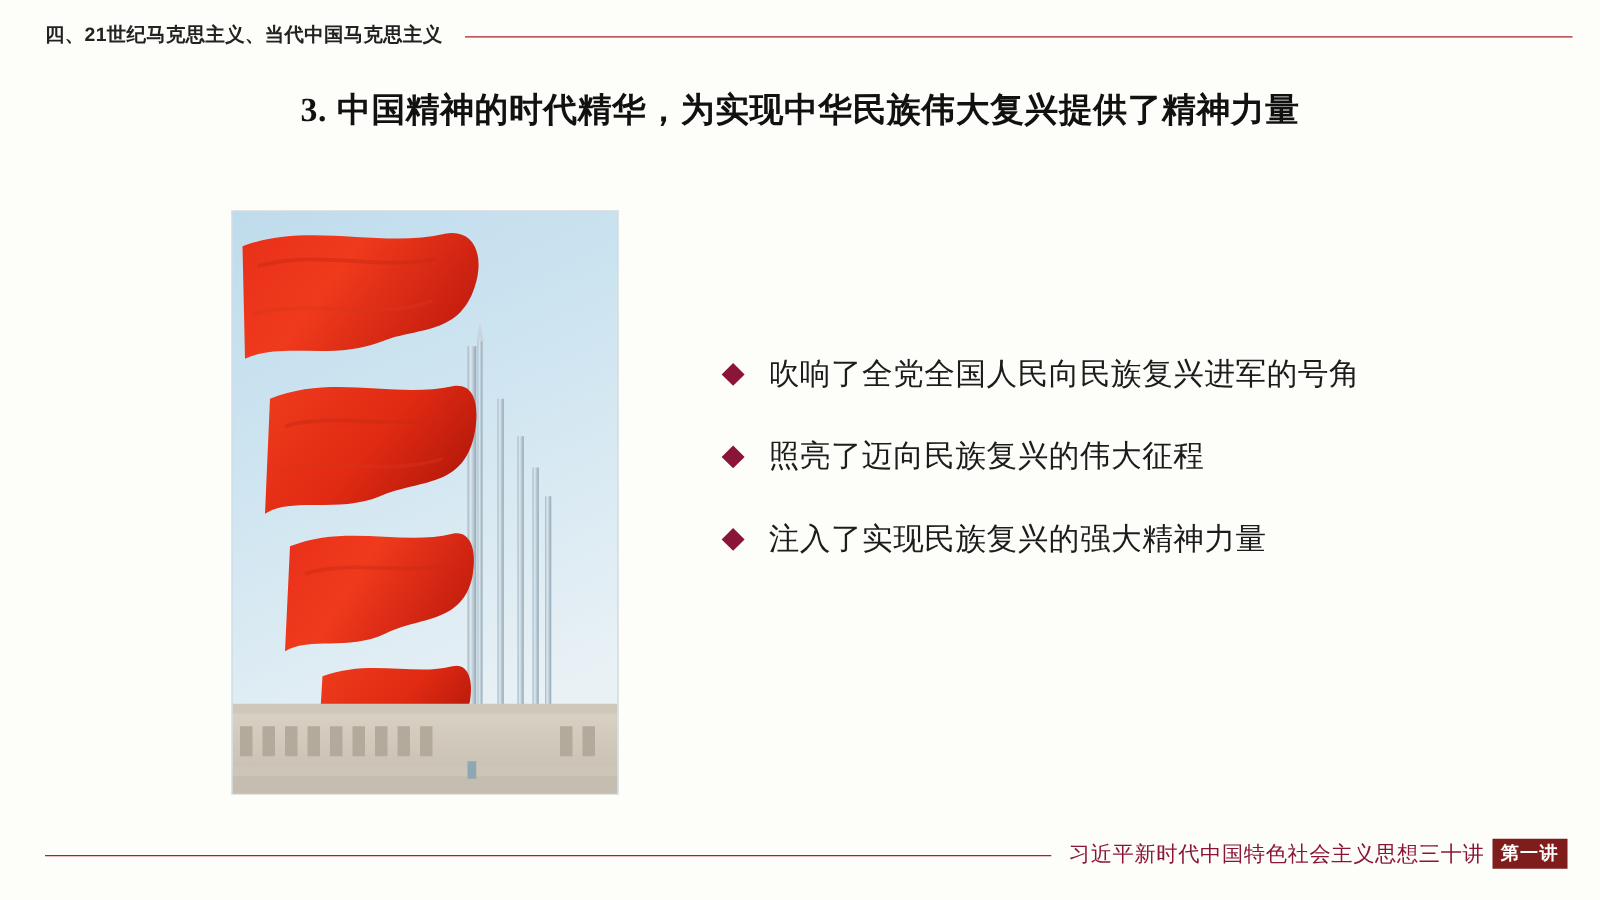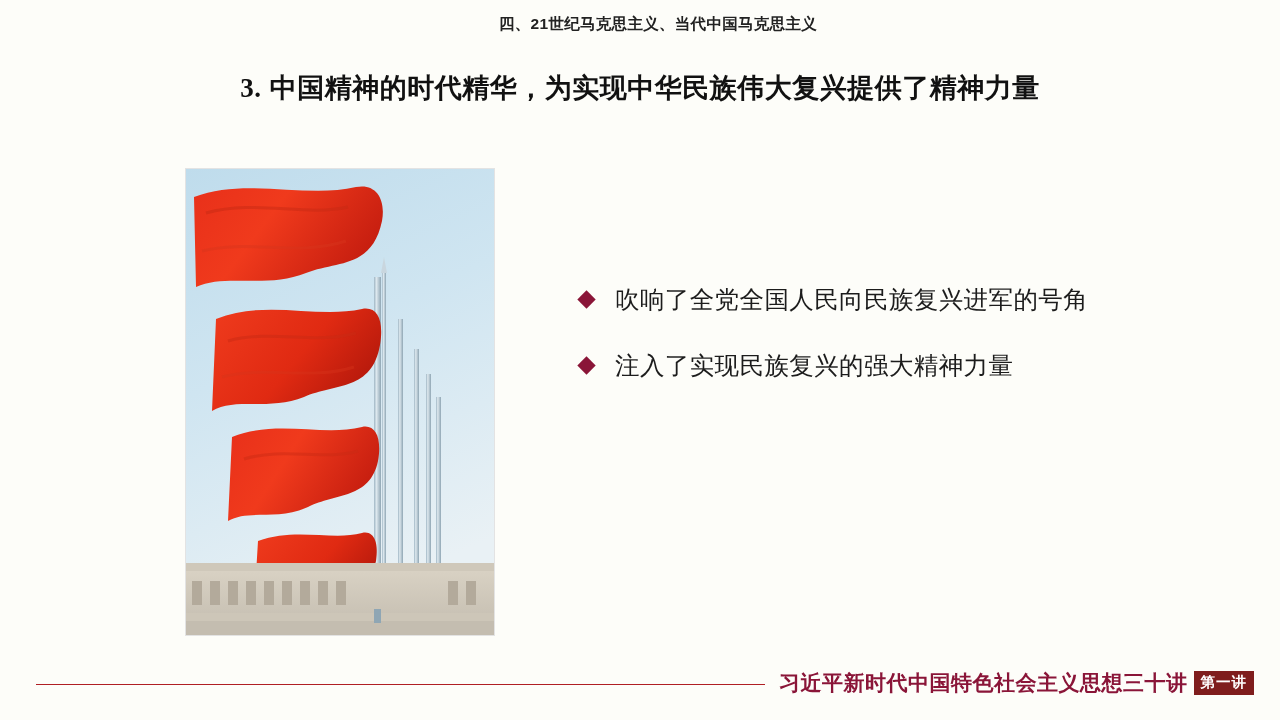--- a/index.html
+++ b/index.html
@@ -23,21 +23,20 @@
 
   
   .header {
     position: absolute;
     top: 14px;
     left: 0;
     width: 1280px;
     height: 28px;
     display: flex;
     align-items: center;
-    flex-direction: column;
   }
   .header-text {
     margin-left: 36px;
     font-size: 15.5px;
     font-weight: bold;
     color: #222222;
     letter-spacing: 0.3px;
     white-space: nowrap;
   }
   .header-rule {
@@ -124,22 +123,22 @@
   }
   .footer-rule {
     flex: 1;
     height: 0;
     border-top: 1.6px solid #b01f24;
     margin-left: 36px;
     margin-right: 14px;
     margin-top: 2px;
   }
   .footer-text {
-    font-size: 21px;
-    font-weight: bold;
+    font-size: 17px;
+    font-weight: normal;
     color: #8a1538;
     letter-spacing: 0.5px;
     white-space: nowrap;
   }
   .footer-badge {
     margin-left: 6px;
     margin-right: 26px;
     background: #7f1d1d;
     color: #ffffff;
     font-size: 14.5px;
@@ -239,20 +238,24 @@
     </svg>
   </div>
 
   <div class="bullets">
     <div class="bullet-row">
       <span class="diamond"></span>
       <span class="bullet-text">吹响了全党全国人民向民族复兴进军的号角</span>
     </div>
     <div class="bullet-row">
       <span class="diamond"></span>
+      <span class="bullet-text">照亮了迈向民族复兴的伟大征程</span>
+    </div>
+    <div class="bullet-row">
+      <span class="diamond"></span>
       <span class="bullet-text">注入了实现民族复兴的强大精神力量</span>
     </div>
   </div>
 
   <div class="footer">
     <div class="footer-rule"></div>
     <div class="footer-text">习近平新时代中国特色社会主义思想三十讲</div>
     <div class="footer-badge">第一讲</div>
   </div>
 

